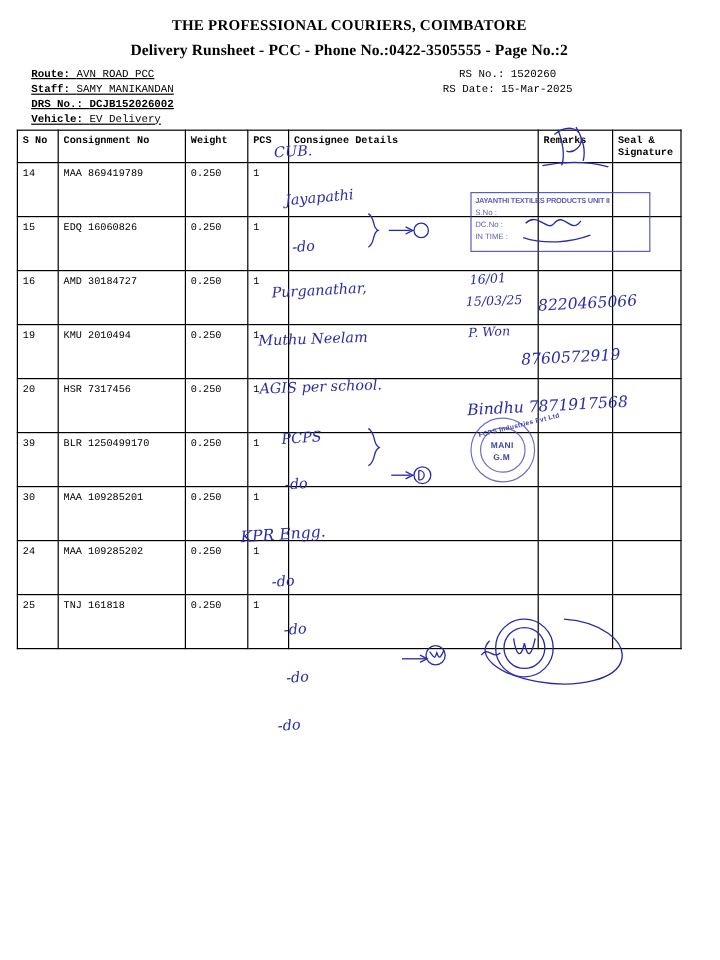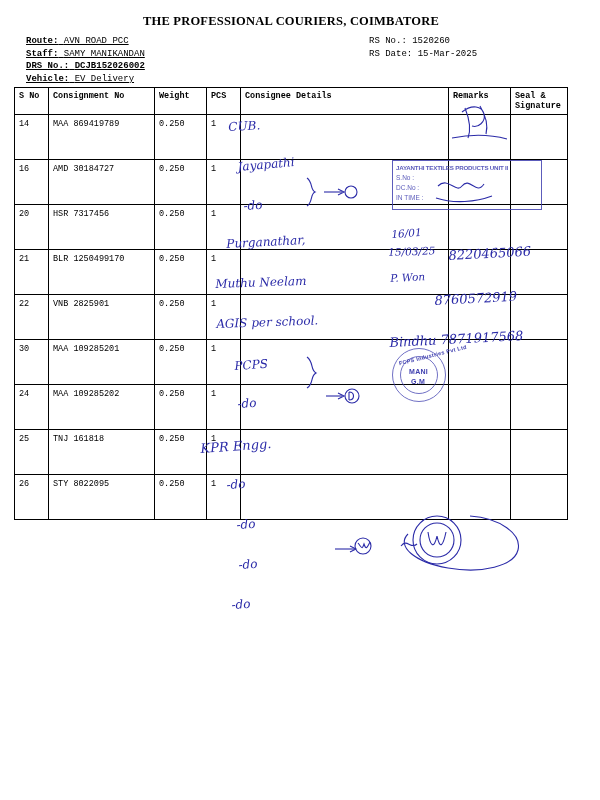--- a/index.html
+++ b/index.html
@@ -51,21 +51,21 @@
     top: 0;
     line-height: 12.5px;
   }
   .meta-left div { white-space: pre; text-decoration: underline; }
   .meta-right {
     position: absolute;
     left: 355px;
     top: 0;
     line-height: 12.5px;
   }
-  .meta-right div { white-space: pre; }
+  .meta-right div { white-space: pre; text-align: center; }
   .bold { font-weight: bold; }
 
   table.runsheet {
     width: 100%;
     border-collapse: collapse;
     table-layout: fixed;
     font-family: "Liberation Mono", monospace;
     font-size: 8.5px;
   }
   table.runsheet th, table.runsheet td {
@@ -145,20 +145,21 @@
   }
   svg.ink { position: absolute; left: 0; top: 0; overflow: visible; }
   svg.ink path, svg.ink circle, svg.ink line { fill: none; stroke: #2b2ba8; stroke-width: 1.1; }
 </style>
 </head>
 <body>
 
 <div class="page">
 
   <div class="doc-title">THE PROFESSIONAL COURIERS, COIMBATORE</div>
+  <div class="doc-subtitle">Delivery Runsheet - PCC - Phone No.:0422-3505555 - Page No.:2</div>
 
   <div class="meta">
     <div class="meta-left">
       <div><span class="bold">Route:</span> <span>AVN ROAD PCC</span></div>
       <div><span class="bold">Staff:</span> <span>SAMY MANIKANDAN</span></div>
       <div><span class="bold">DRS No.:</span> <span class="bold">DCJB152026002</span></div>
       <div><span class="bold">Vehicle:</span> <span>EV Delivery</span></div>
     </div>
     <div class="meta-right">
       <div><span>RS No.:</span> <span>1520260</span></div>
@@ -182,49 +183,58 @@
       <tr>
         <td class="c-sno">14</td>
         <td class="c-cn">MAA 869419789</td>
         <td class="c-wt">0.250</td>
         <td class="c-pcs">1</td>
         <td class="c-cons"></td>
         <td class="c-rem"></td>
         <td class="c-seal"></td>
       </tr>
       <tr>
+        <td class="c-sno">15</td>
+        <td class="c-cn">EDQ 16060826</td>
+        <td class="c-wt">0.250</td>
+        <td class="c-pcs">1</td>
+        <td class="c-cons"></td>
+        <td class="c-rem"></td>
+        <td class="c-seal"></td>
+      </tr>
+      <tr>
         <td class="c-sno">16</td>
         <td class="c-cn">AMD 30184727</td>
         <td class="c-wt">0.250</td>
         <td class="c-pcs">1</td>
         <td class="c-cons"></td>
         <td class="c-rem"></td>
         <td class="c-seal"></td>
       </tr>
       <tr>
+        <td class="c-sno">19</td>
+        <td class="c-cn">KMU 2010494</td>
+        <td class="c-wt">0.250</td>
+        <td class="c-pcs">1</td>
+        <td class="c-cons"></td>
+        <td class="c-rem"></td>
+        <td class="c-seal"></td>
+      </tr>
+      <tr>
         <td class="c-sno">20</td>
         <td class="c-cn">HSR 7317456</td>
         <td class="c-wt">0.250</td>
         <td class="c-pcs">1</td>
         <td class="c-cons"></td>
         <td class="c-rem"></td>
         <td class="c-seal"></td>
       </tr>
       <tr>
-        <td class="c-sno">21</td>
+        <td class="c-sno">39</td>
         <td class="c-cn">BLR 1250499170</td>
-        <td class="c-wt">0.250</td>
-        <td class="c-pcs">1</td>
-        <td class="c-cons"></td>
-        <td class="c-rem"></td>
-        <td class="c-seal"></td>
-      </tr>
-      <tr>
-        <td class="c-sno">22</td>
-        <td class="c-cn">VNB 2825901</td>
         <td class="c-wt">0.250</td>
         <td class="c-pcs">1</td>
         <td class="c-cons"></td>
         <td class="c-rem"></td>
         <td class="c-seal"></td>
       </tr>
       <tr>
         <td class="c-sno">30</td>
         <td class="c-cn">MAA 109285201</td>
         <td class="c-wt">0.250</td>
@@ -238,29 +248,20 @@
         <td class="c-cn">MAA 109285202</td>
         <td class="c-wt">0.250</td>
         <td class="c-pcs">1</td>
         <td class="c-cons"></td>
         <td class="c-rem"></td>
         <td class="c-seal"></td>
       </tr>
       <tr>
         <td class="c-sno">25</td>
         <td class="c-cn">TNJ 161818</td>
-        <td class="c-wt">0.250</td>
-        <td class="c-pcs">1</td>
-        <td class="c-cons"></td>
-        <td class="c-rem"></td>
-        <td class="c-seal"></td>
-      </tr>
-      <tr>
-        <td class="c-sno">26</td>
-        <td class="c-cn">STY 8022095</td>
         <td class="c-wt">0.250</td>
         <td class="c-pcs">1</td>
         <td class="c-cons"></td>
         <td class="c-rem"></td>
         <td class="c-seal"></td>
       </tr>
     </tbody>
   </table>
 
   <div class="hand">

